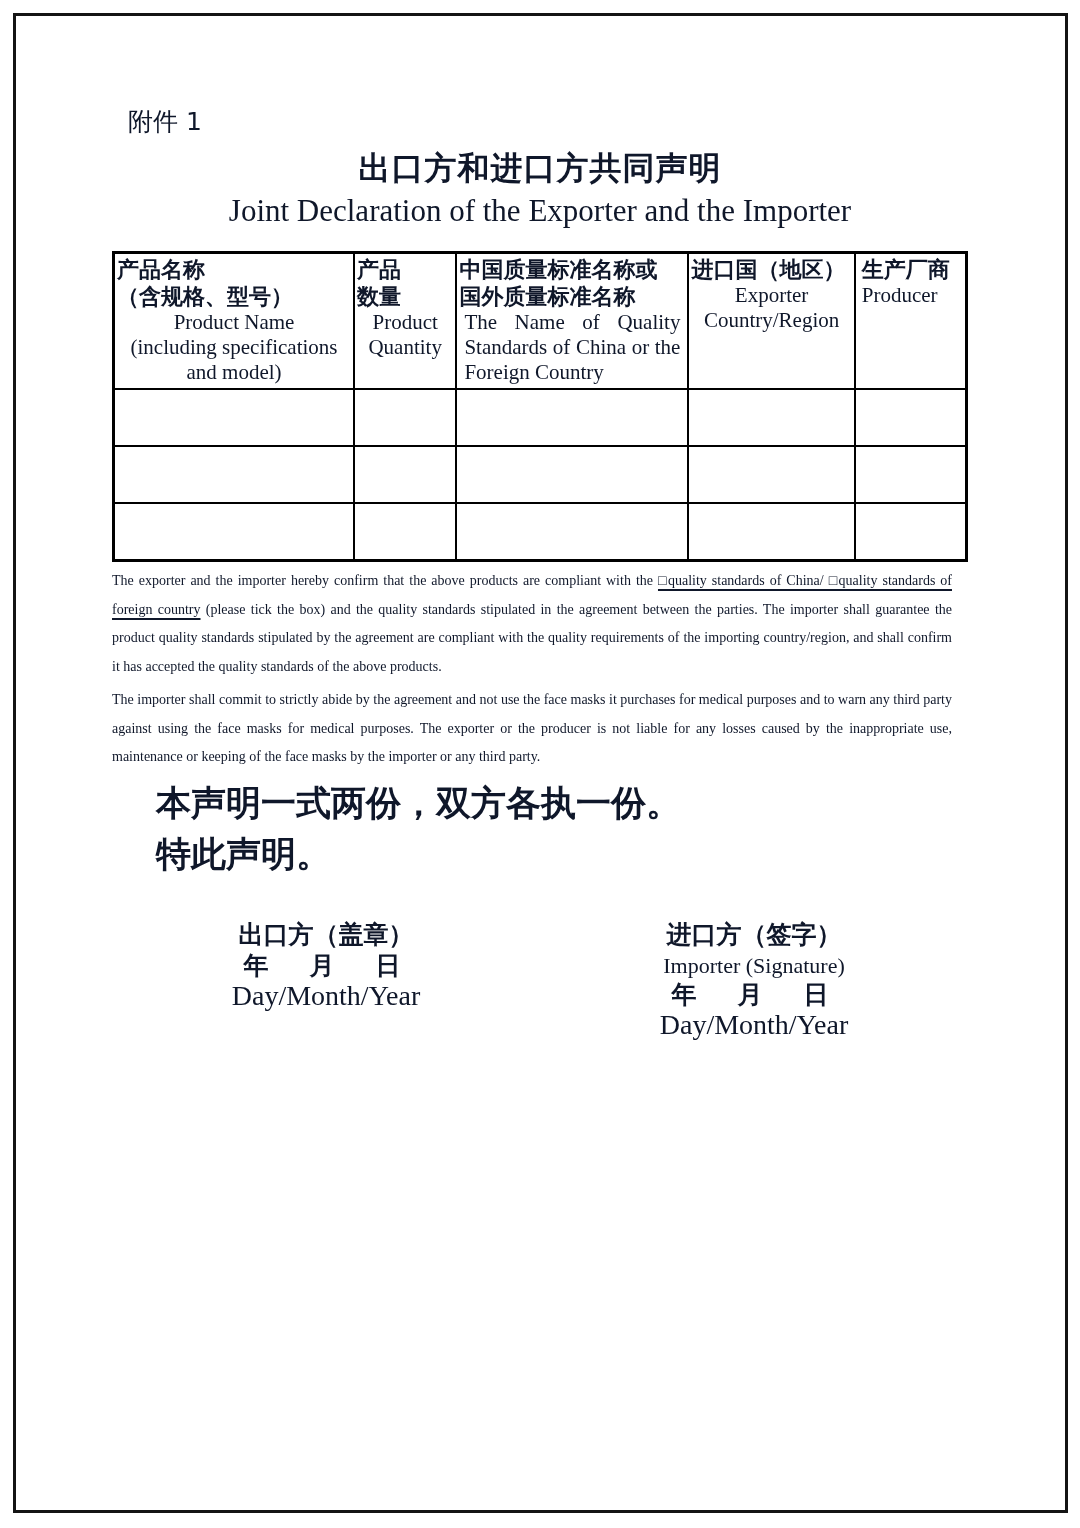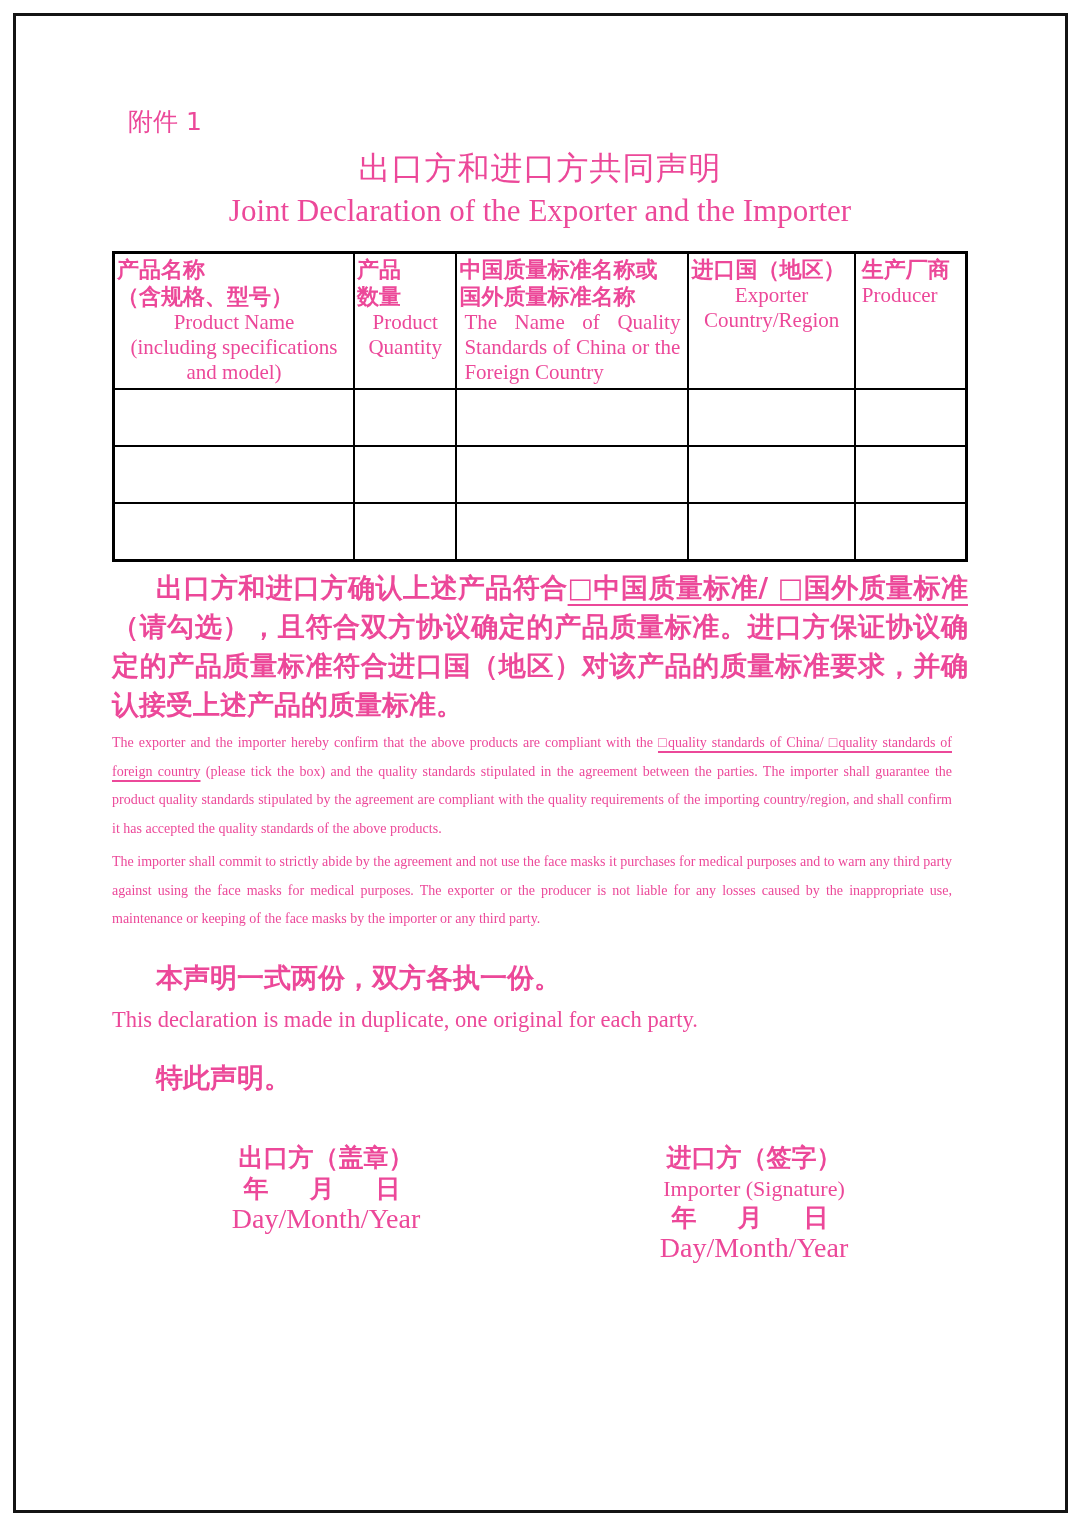--- a/index.html
+++ b/index.html
@@ -1,49 +1,49 @@
 <!DOCTYPE html>
 <html><head>
 <meta charset="utf-8">
 <style>
   html, body { margin:0; padding:0; background:#ffffff; }
   .page {
     position:relative; width:1080px; height:1528px; background:#ffffff;
-    color:#ec4899; font-family:"DejaVu Sans","Liberation Sans",sans-serif;
+    color:#0f172a; font-family:"DejaVu Sans","Liberation Sans",sans-serif;
     overflow:hidden;
   }
   .frame {
     position:absolute; top:13px; left:13px; right:12px; bottom:15px;
     border:3px solid #141414; background:#ffffff;
   }
   .content { margin:90px 97px 0 96px; }
 
   .cn-sans { font-family:"DejaVu Sans","Liberation Sans",sans-serif; }
   .en-serif { font-family:"Liberation Serif","DejaVu Serif",serif; }
 
   .attachment { font-size:25px; font-weight:400; line-height:31px; margin-left:16px; }
-  .title-cn { font-size:32px; font-weight:400; text-align:center; letter-spacing:1px; margin:10px 0 0 0; line-height:42px; }
+  .title-cn { font-size:32px; font-weight:700; text-align:center; letter-spacing:1px; margin:10px 0 0 0; line-height:42px; }
   .title-en { font-size:31px; font-weight:400; text-align:center; margin:2px 0 20px 0; line-height:40px; }
 
   table.products { width:100%; border-collapse:collapse; table-layout:fixed; border:3px solid #000; }
   table.products th, table.products td { border:2px solid #000; padding:2px 2px 3px 2px; vertical-align:top; }
   col.c1 { width:28.2%; } col.c2 { width:12.0%; } col.c3 { width:27.2%; }
   col.c4 { width:19.5%; } col.c5 { width:13.1%; }
   .th-cn { font-weight:700; font-size:22px; line-height:27px; text-align:left; white-space:pre-line; }
   .th-en { font-family:"Liberation Serif","DejaVu Serif",serif; font-weight:400; font-size:21px; line-height:25px; text-align:center; white-space:pre-line; }
   th.c3h .th-en { text-align:justify; white-space:normal; padding:0 5px; }
   th.c5h .th-cn, th.c5h .th-en { text-align:left; padding-left:4px; white-space:normal; }
   td.empty { height:50px; }
 
   .cn-para { font-size:27px; line-height:39px; font-weight:700; text-align:justify; margin:6px 0 0 0; text-indent:44px; }
   .en-para { font-family:"Liberation Serif","DejaVu Serif",serif; font-size:14px; line-height:28.5px; text-align:justify; margin:5px 16px 0 0; }
   .u-cn { text-decoration:underline; text-underline-offset:7px; text-decoration-thickness:2px; }
   .u-en { text-decoration:underline; text-underline-offset:4px; text-decoration-thickness:2px; }
 
-  .cn-line { font-size:27px; line-height:39px; font-weight:700; margin:24px 0 0 0; padding-left:44px; }
+  .cn-line { font-size:35px; line-height:39px; font-weight:700; margin:12px 0 0 0; padding-left:44px; }
   .en-line { font-family:"Liberation Serif","DejaVu Serif",serif; font-size:22.5px; line-height:29px; margin:8px 0 0 0; }
 
   .signatures { display:flex; margin-top:44px; }
   .sig-block { width:50%; text-align:center; }
   .sig-cn  { font-size:25px; font-weight:700; line-height:33px; }
   .sig-en  { font-family:"Liberation Serif","DejaVu Serif",serif; font-size:22px; line-height:29px; }
   .sig-date{ font-size:25px; font-weight:700; line-height:30px; letter-spacing:8px; }
   .sig-dmy { font-family:"Liberation Serif","DejaVu Serif",serif; font-size:28px; line-height:30px; }
 </style>
 </head>
@@ -115,28 +115,26 @@
             <tr>
               <td class="empty"></td>
               <td class="empty"></td>
               <td class="empty"></td>
               <td class="empty"></td>
               <td class="empty"></td>
             </tr>
           </tbody>
       </table>
 
-      <p class="cn-para"><span>出口方和进口方确认上述产品符合</span><span class="u-cn">□中国质量标准/ □国外质量标准</span><span>（请勾选），且符合双方协议确定的产品质量标准。进口方保证协议确定的产品质量标准符合进口国（地区）对该产品的质量标准要求，并确认接受上述产品的质量标准。</span></p>
 
       <p class="en-para"><span>The exporter and the importer hereby confirm that the above products are compliant with the </span><span class="u-en">□quality standards of China/ □quality standards of foreign country</span><span> (please tick the box) and the quality standards stipulated in the agreement between the parties. The importer shall guarantee the product quality standards stipulated by the agreement are compliant with the quality requirements of the importing country/region, and shall confirm it has accepted the quality standards of the above products.</span></p>
 
       <p class="en-para">The importer shall commit to strictly abide by the agreement and not use the face masks it purchases for medical purposes and to warn any third party against using the face masks for medical purposes. The exporter or the producer is not liable for any losses caused by the inappropriate use, maintenance or keeping of the face masks by the importer or any third party.</p>
 
       <p class="cn-line">本声明一式两份，双方各执一份。</p>
-      <p class="en-line">This declaration is made in duplicate, one original for each party.</p>
       <p class="cn-line">特此声明。</p>
 
       <div class="signatures">
         <div class="sig-block">
           <div class="sig-cn">出口方（盖章）</div>
           <div class="sig-date">年　月　日</div>
           <div class="sig-dmy">Day/Month/Year</div>
         </div>
         <div class="sig-block">
           <div class="sig-cn">进口方（签字）</div>

